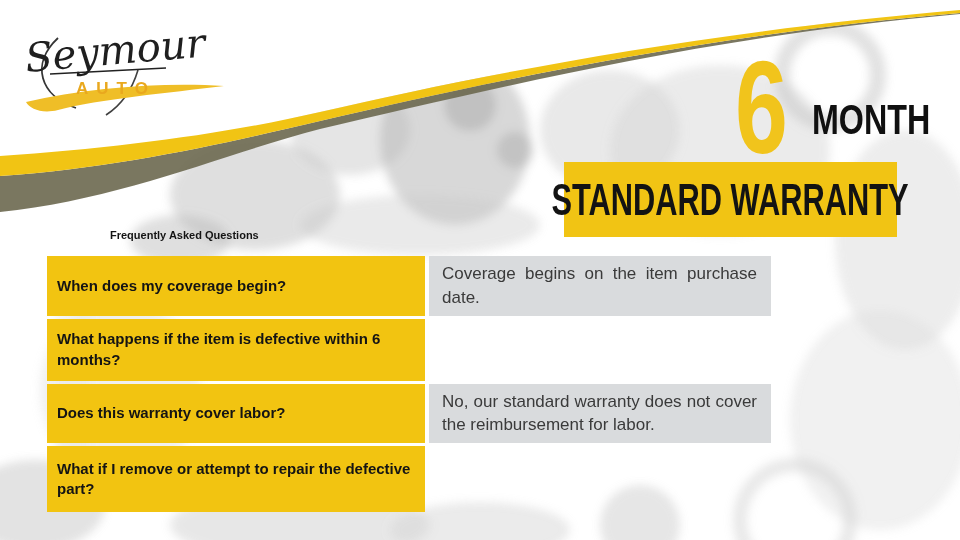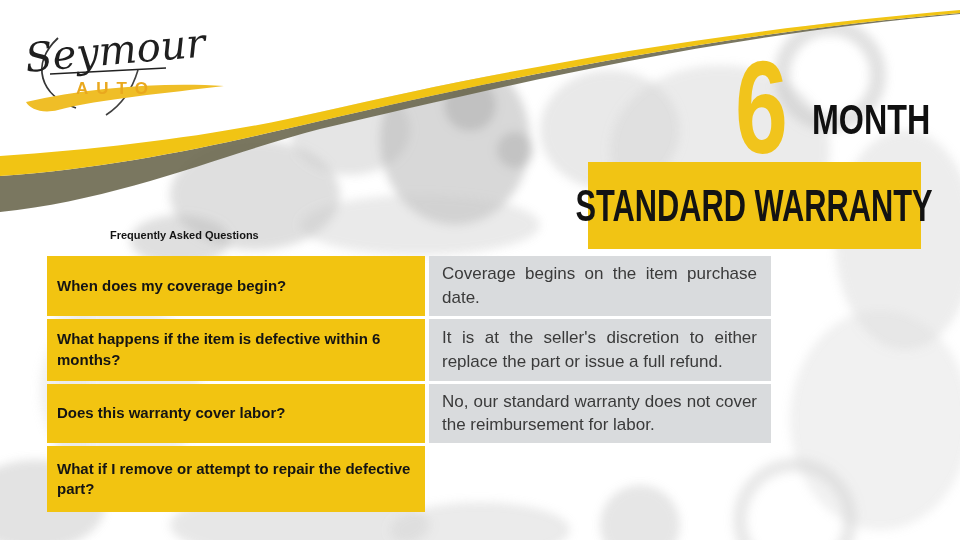--- a/index.html
+++ b/index.html
@@ -22,21 +22,21 @@
     position:absolute; left:735px; top:42px;
     font-size:132px; font-weight:700; line-height:1; color:#F1C41C;
     transform:scaleX(.72); transform-origin:left top; letter-spacing:-2px;
   }
   .hero-unit {
     position:absolute; left:812px; top:98px;
     font-size:43px; font-weight:700; line-height:1; color:#101010;
     transform:scaleX(.75); transform-origin:left top;
   }
   .banner {
-    position:absolute; left:588px; top:162px; width:333px; height:87px;
+    position:absolute; left:564px; top:162px; width:333px; height:75px;
     background:#F1C414; display:flex; align-items:center; justify-content:center;
   }
   .banner span {
     font-size:44px; font-weight:700; color:#131313; white-space:nowrap;
     transform:scaleX(.70); transform-origin:center; letter-spacing:0px;
   }
 
   
   .faq-heading {
     position:absolute; left:110px; top:229px;
@@ -123,23 +123,20 @@
         <span>When does my coverage begin?</span>
       </div>
       <div class="faq-a">
         <span>Coverage begins on the item purchase date.</span>
       </div>
     </div>
     <div class="faq-row r2">
       <div class="faq-q">
         <span>What happens if the item is defective within 6 months?</span>
       </div>
-      <div class="faq-a">
-        <span>It is at the seller's discretion to either replace the part or issue a full refund.</span>
-      </div>
     </div>
     <div class="faq-row r3">
       <div class="faq-q">
         <span>Does this warranty cover labor?</span>
       </div>
       <div class="faq-a">
         <span>No, our standard warranty does not cover the reimbursement for labor.</span>
       </div>
     </div>
     <div class="faq-row r4">

